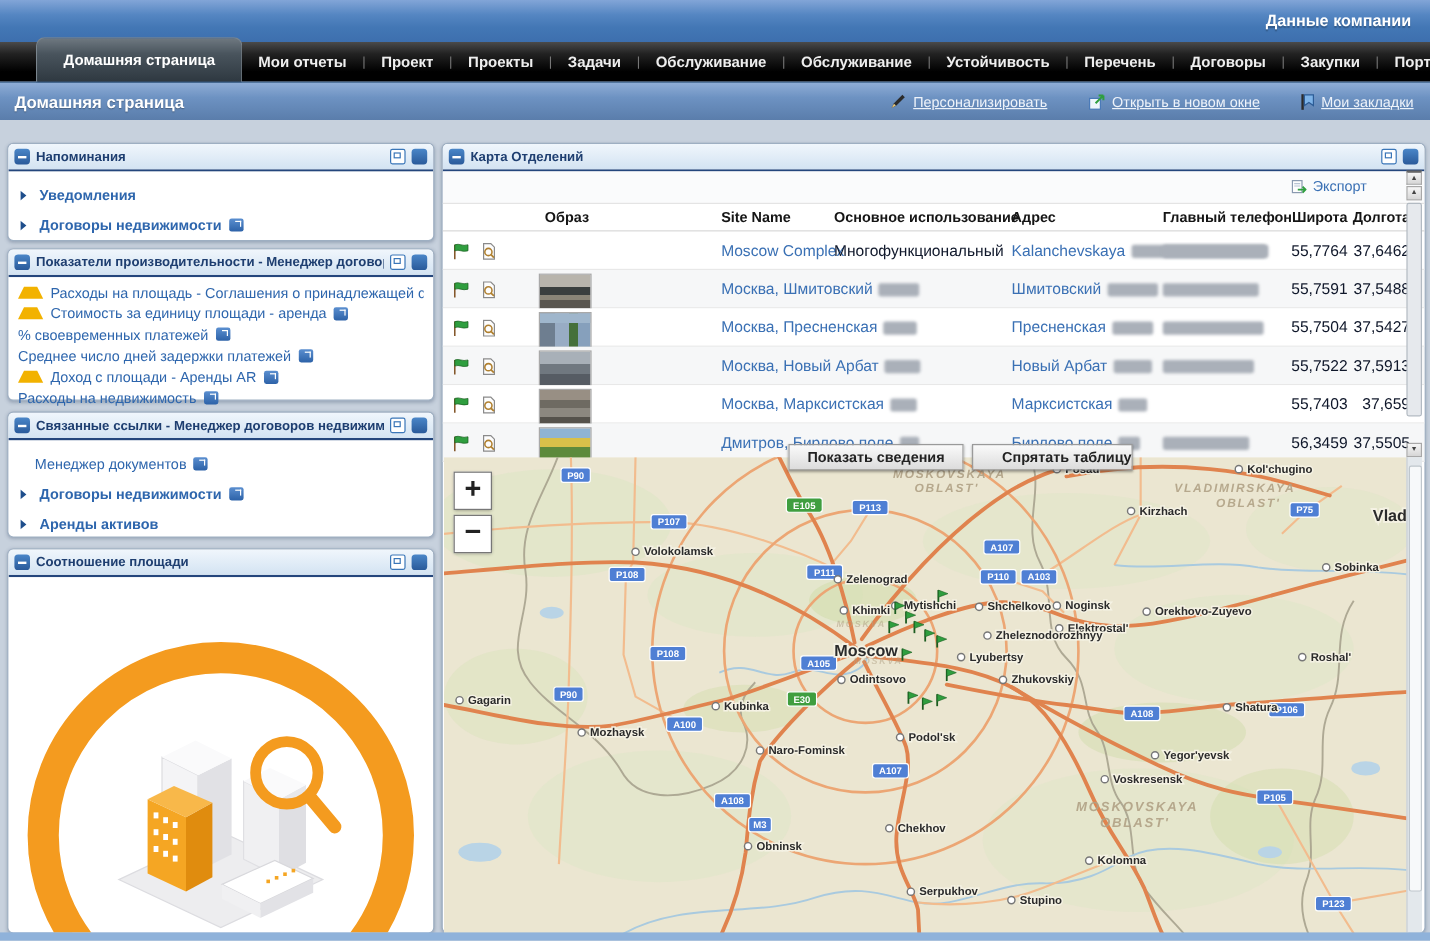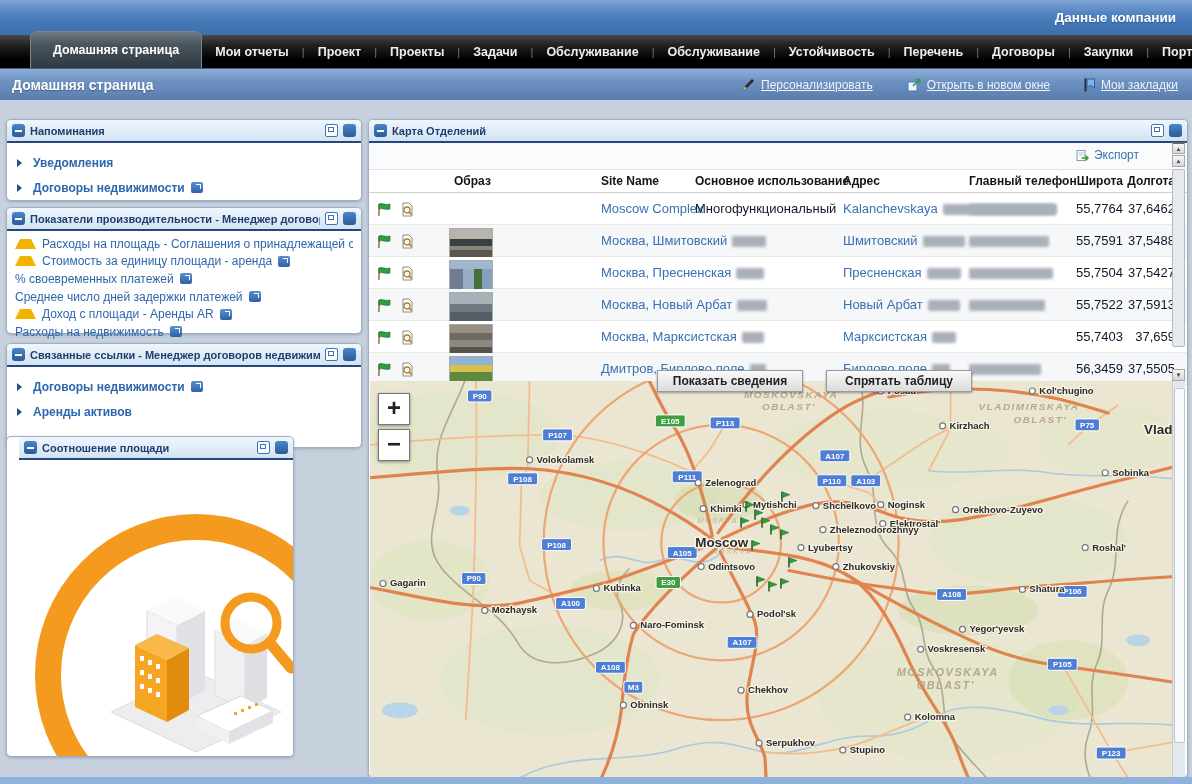--- a/index.html
+++ b/index.html
@@ -223,32 +223,37 @@
 
   <div class="panel" style="left:6px;top:343px;width:356px;height:105px;">
     <div class="panel-h">
       <span class="ic-col"></span>
       <span class="panel-title">Связанные ссылки - Менеджер договоров недвижимости</span>
       <span class="ic-win"></span>
       <span class="ic-drop"></span>
     </div>
     <div class="p-body" id="links-items">
         <div class="p-item">
+          <span class="tri-sp"></span>
+          <span class="plbl">Менеджер документов</span>
+          <span class="rep"></span>
+        </div>
+        <div class="p-item">
           <span class="tri"></span>
           <span class="plbl bold">Договоры недвижимости</span>
           <span class="rep"></span>
         </div>
         <div class="p-item">
           <span class="tri"></span>
           <span class="plbl bold">Аренды активов</span>
         </div>
       </div>
   </div>
 
-  <div class="panel" style="left:6px;top:436px;width:288px;height:321px;overflow:hidden;padding-left:12px;">
+  <div class="panel" style="left:6px;top:457px;width:356px;height:321px;overflow:hidden;">
     <div class="panel-h">
       <span class="ic-col"></span>
       <span class="panel-title">Соотношение площади</span>
       <span class="ic-win"></span>
       <span class="ic-drop"></span>
     </div>
     <svg width="354" height="300" viewBox="0 0 354 300">
       <circle cx="177" cy="215" r="148" fill="#fff" stroke="#f49b1f" stroke-width="26"></circle>
       <polygon points="92,252 177,212 262,252 177,292" fill="#ededef" stroke="#dcdce0"></polygon>
       <polygon points="128,150 158,165 158,245 128,230" fill="#f4f4f6" stroke="#dcdce0"></polygon>
@@ -762,21 +767,21 @@
           <g transform="translate(400,211)">
             <line x1="0" y1="0" x2="0" y2="-10" stroke="#1c5c20" stroke-width="1.5"></line>
             <polygon points="0,-10 8,-7 0,-4" fill="#2f9e3f" stroke="#1a6020" stroke-width="0.5"></polygon>
           </g>
           <g transform="translate(412,208)">
             <line x1="0" y1="0" x2="0" y2="-10" stroke="#1c5c20" stroke-width="1.5"></line>
             <polygon points="0,-10 8,-7 0,-4" fill="#2f9e3f" stroke="#1a6020" stroke-width="0.5"></polygon>
           </g>
         </svg>
       <div class="map-btn" style="left:287px;width:146px;">Показать сведения</div>
-      <div class="map-btn" style="left:456px;width:146px;">Спрятать таблицу</div>
+      <div class="map-btn" style="left:440px;width:134px;text-align:right;">Спрятать таблицу</div>
       <div class="zoomctl">
         <div class="zbtn">+</div>
         <div class="zbtn">−</div>
       </div>
     </div>
 
     <div class="sb-table">
       <div class="sb-btn sb-b1">▲</div>
       <div class="sb-btn sb-b2">▲</div>
       <div class="sb-thumb"></div>

